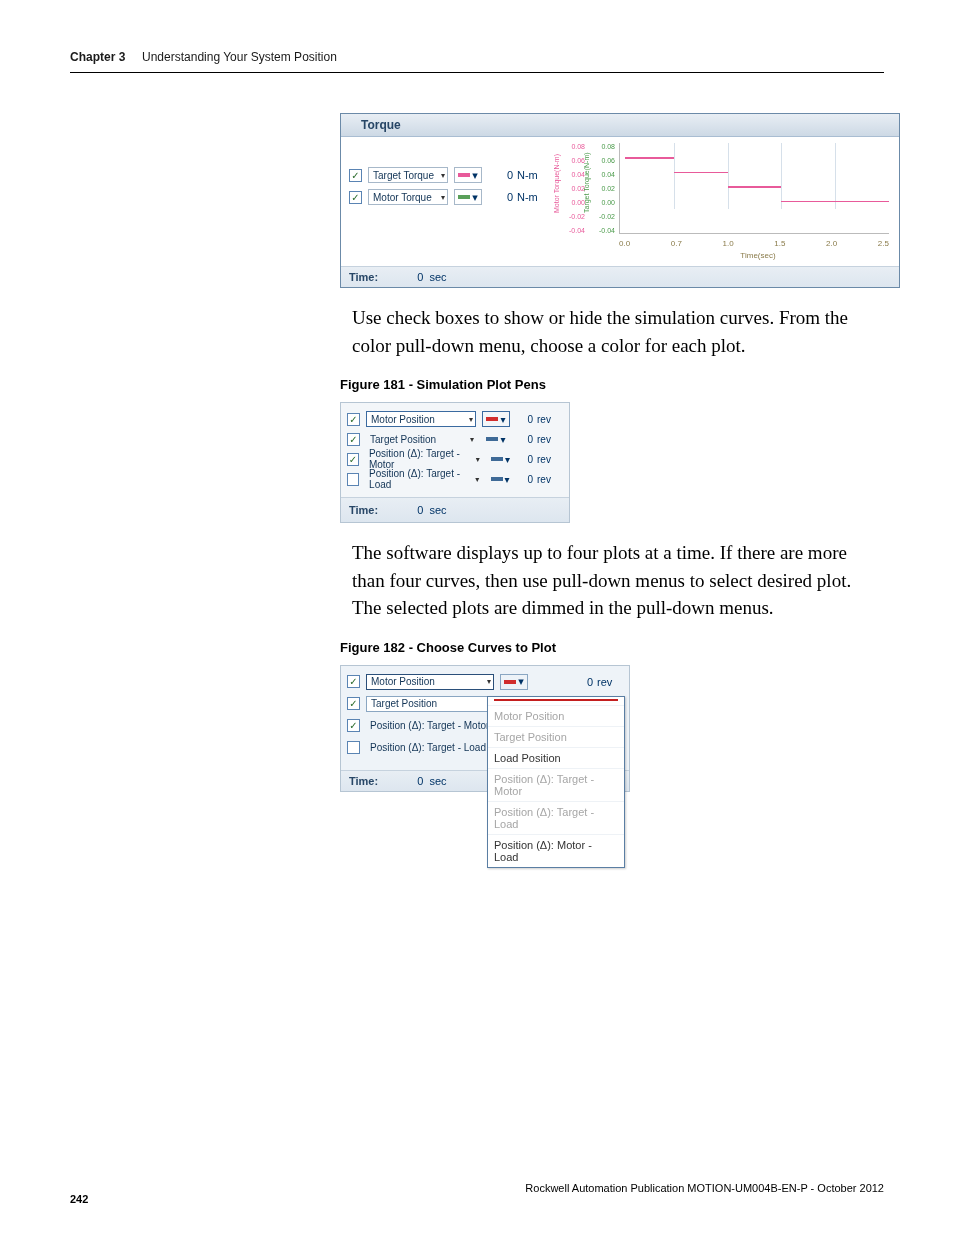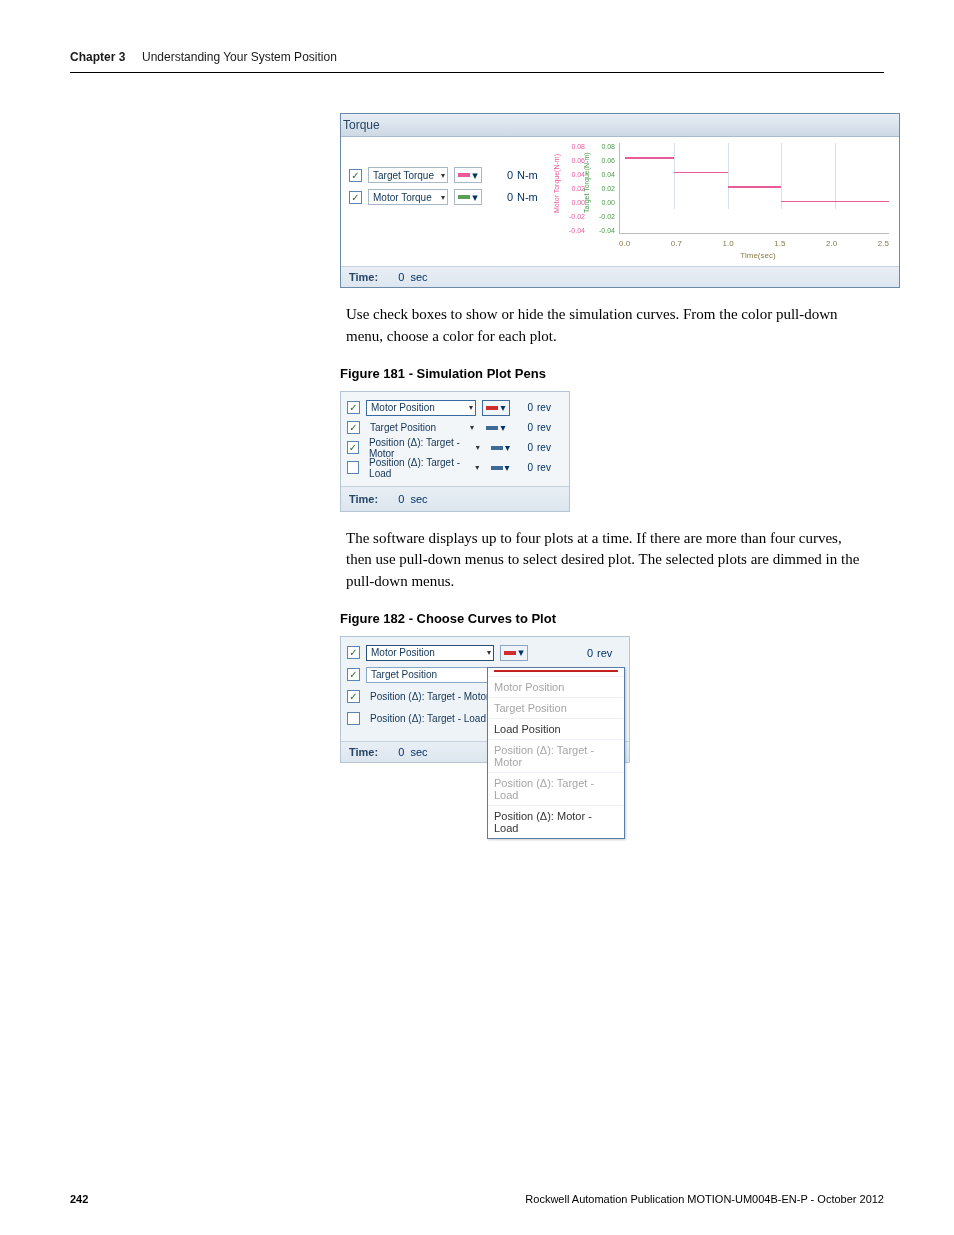--- a/index.html
+++ b/index.html
@@ -32,37 +32,37 @@
     margin-left: 270px;
     margin-right: 10px;
   }
   .fig-caption {
     font-family: Arial, Helvetica, sans-serif;
     font-weight: bold;
     font-size: 13px;
     margin: 18px 0 10px 0;
   }
   .body-text {
-    font-size: 15px;
+    font-size: 19px;
     line-height: 1.45;
-    margin: 16px 6px;
+    margin: 16px 12px;
   }
 
   
   .panel {
     border: 1px solid #6b8aa8;
     background: #ffffff;
     font-family: Arial, Helvetica, sans-serif;
     font-size: 11px;
   }
   .panel-title {
     background: linear-gradient(#e8eef4, #cdd9e5);
     color: #274666;
-    font-weight: normal;
-    padding: 4px 2px;
+    font-weight: bold;
+    padding: 4px 20px;
     font-size: 12px;
     border-bottom: 1px solid #a9bdd2;
   }
   .torque-body {
     display: flex;
   }
   .torque-left {
     width: 240px;
     padding: 30px 8px 8px 8px;
   }
@@ -107,21 +107,21 @@
   .val-num { color: #003366; width: 14px; text-align: right; }
   .val-unit { color: #003366; width: 26px; }
   .time-bar {
     border-top: 1px solid #c6d2de;
     background: linear-gradient(#e8eef4, #dde6ef);
     color: #274666;
     font-weight: bold;
     font-size: 11px;
     padding: 4px 8px;
     display: flex;
-    gap: 20px;
+    gap: 39px;
   }
   .time-bar .tv { font-weight: normal; color: #003366; }
 
   .torque-chart {
     flex: 1;
     padding: 6px 10px 8px 4px;
     position: relative;
   }
   .chart-inner {
     position: relative;
@@ -234,21 +234,21 @@
 
   .footer {
     position: absolute;
     bottom: 30px;
     left: 70px; right: 70px;
     font-family: Arial, Helvetica, sans-serif;
     font-size: 11px;
     display: flex;
     justify-content: space-between;
   }
-  .footer .pg { font-weight: bold; }
+  .footer .pg { font-weight: bold; margin-top: 11px; }
 </style>
 </head>
 <body>
 
 <div class="page">
   <div class="running-header">
     <span class="chap">Chapter 3</span>
     &nbsp;&nbsp;&nbsp;
     <span>Understanding Your System Position</span>
   </div>

